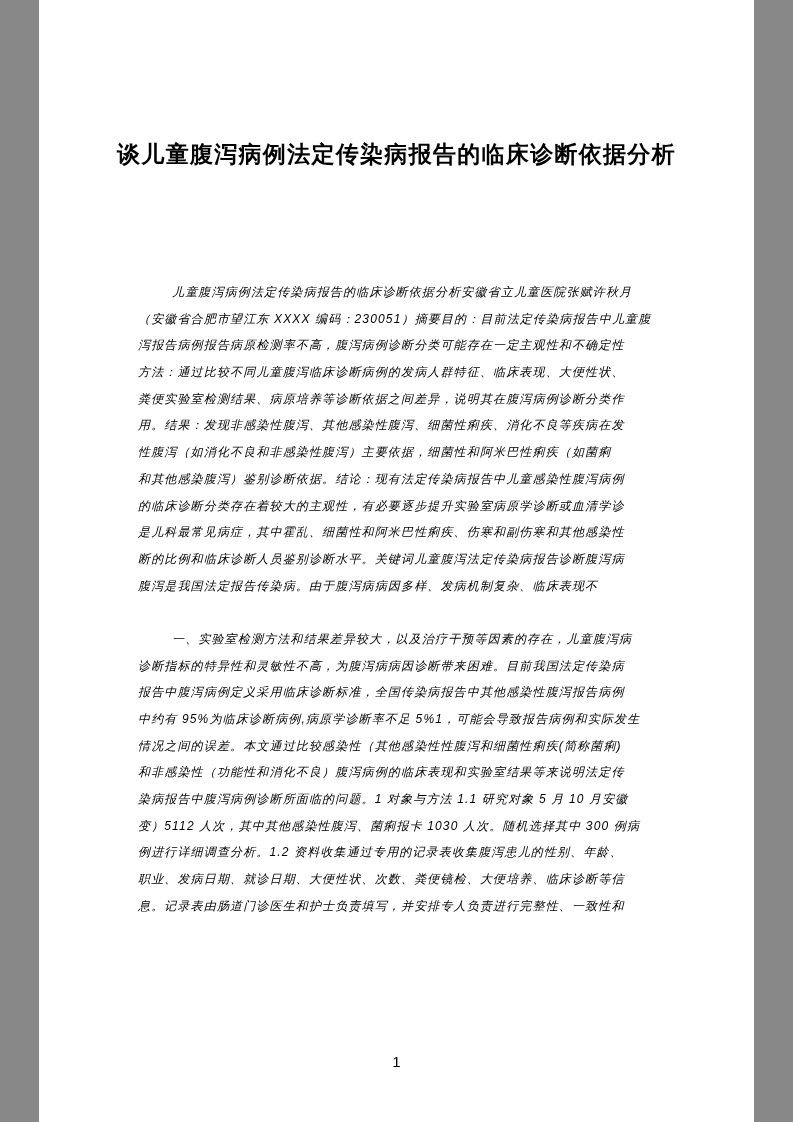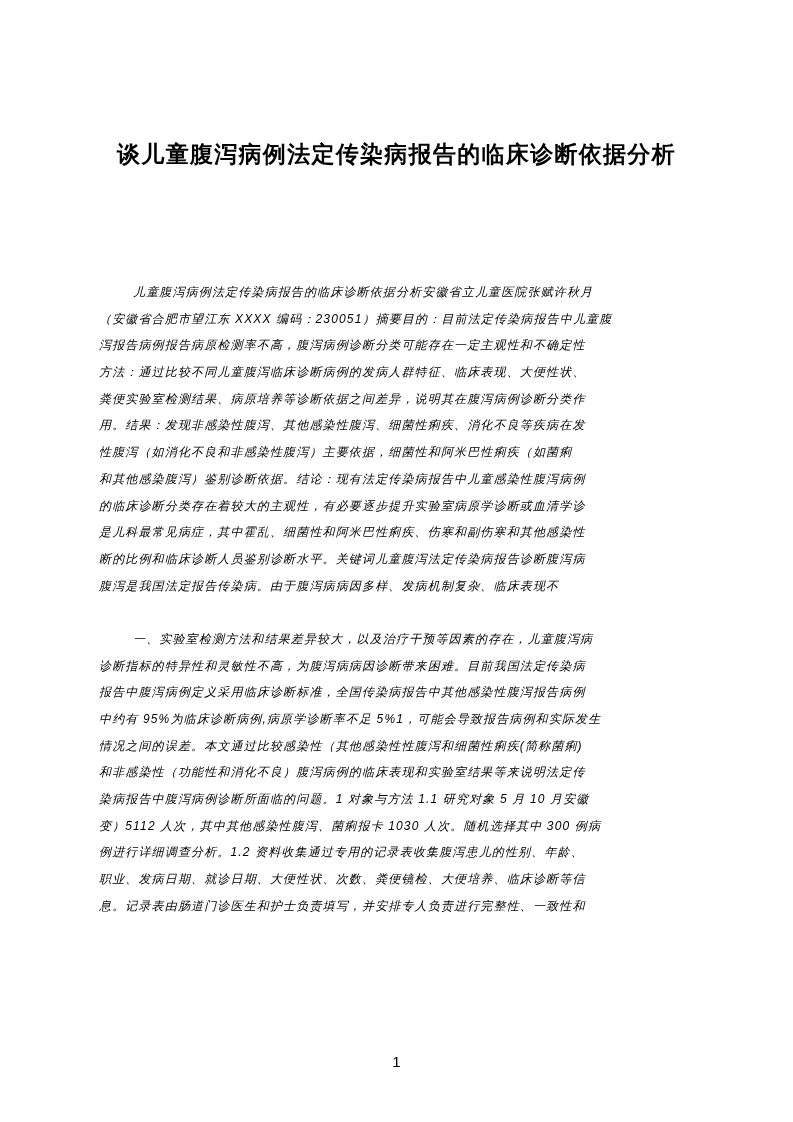--- a/index.html
+++ b/index.html
@@ -1,18 +1,18 @@
 <!DOCTYPE html>
 <html><head>
 <meta charset="utf-8">
 <style>
   html, body { margin: 0; padding: 0; background: #888; }
   .page {
     position: relative;
-    width: 793px;
+    width: 715px;
     height: 1122px;
     margin: 0 auto;
     background: #ffffff;
     overflow: hidden;
     color: #000000;
     font-family: "Liberation Sans", sans-serif;
   }
   .doc-title {
     position: absolute;
     top: 139px;

